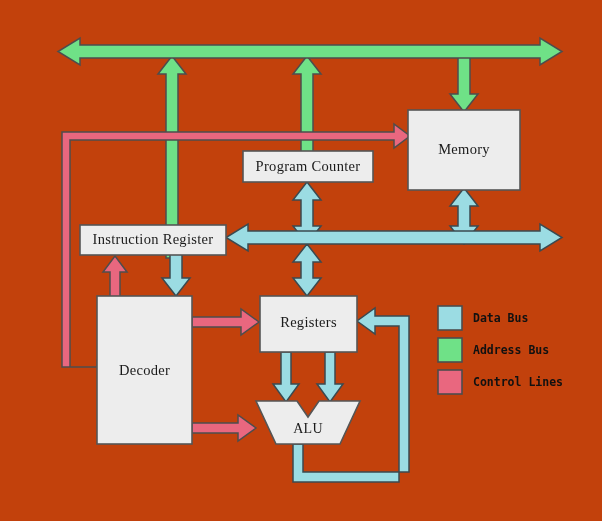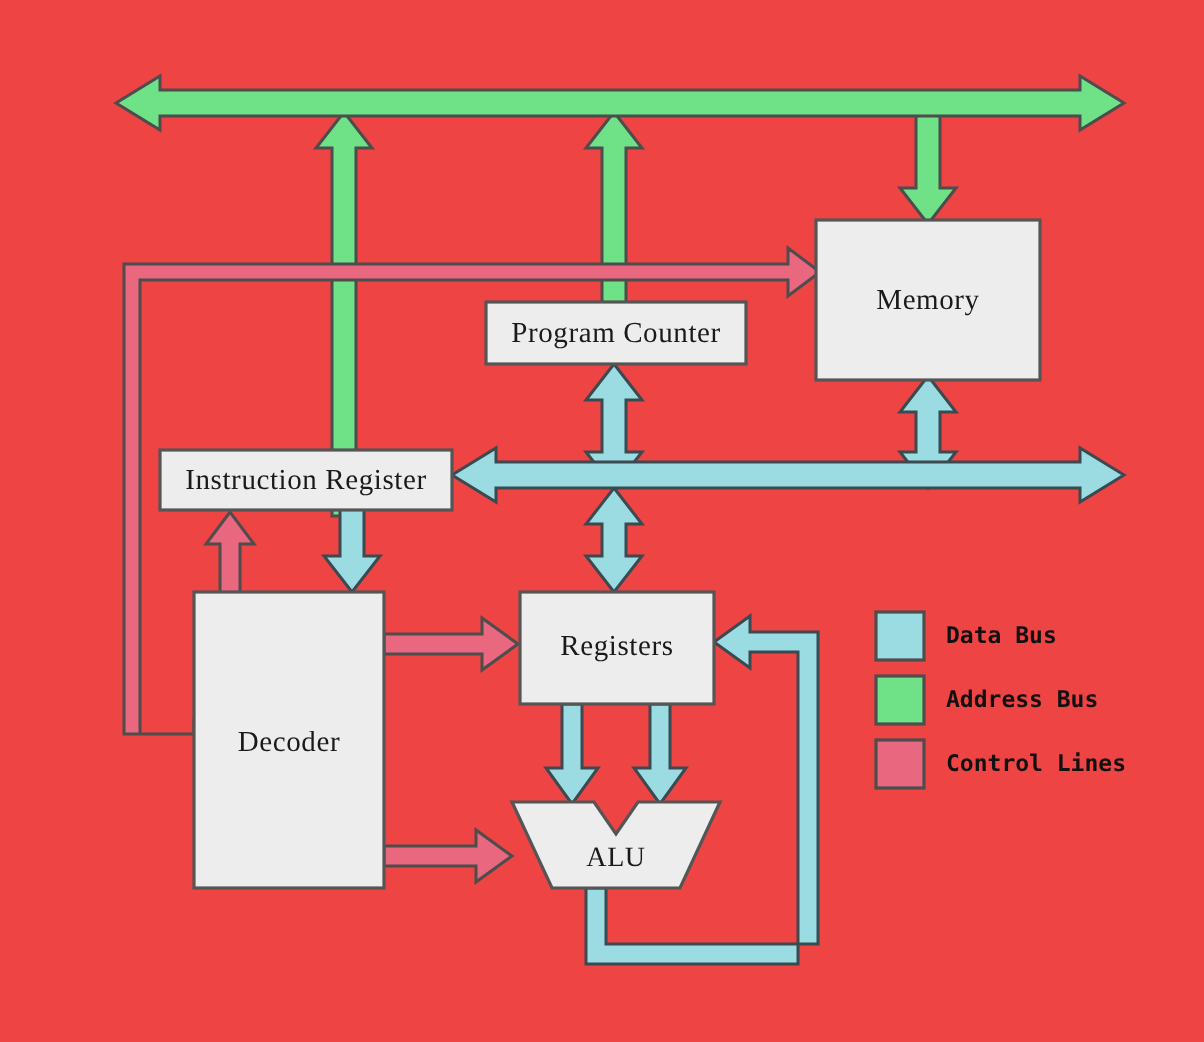--- a/index.html
+++ b/index.html
@@ -10,21 +10,21 @@
   body {
     width: 602px;
     height: 521px;
     font-family: "Liberation Serif", "DejaVu Serif", serif;
     overflow: hidden;
   }
   #diagram-root {
     position: relative;
     width: 602px;
     height: 521px;
-    background: #ef4444;
+    background: #c2410c;
   }
   svg#cpu-diagram {
     display: block;
     width: 602px;
     height: 521px;
   }
   .box-shape {
     fill: #ededed;
     stroke: #555555;
     stroke-width: 1.6;

